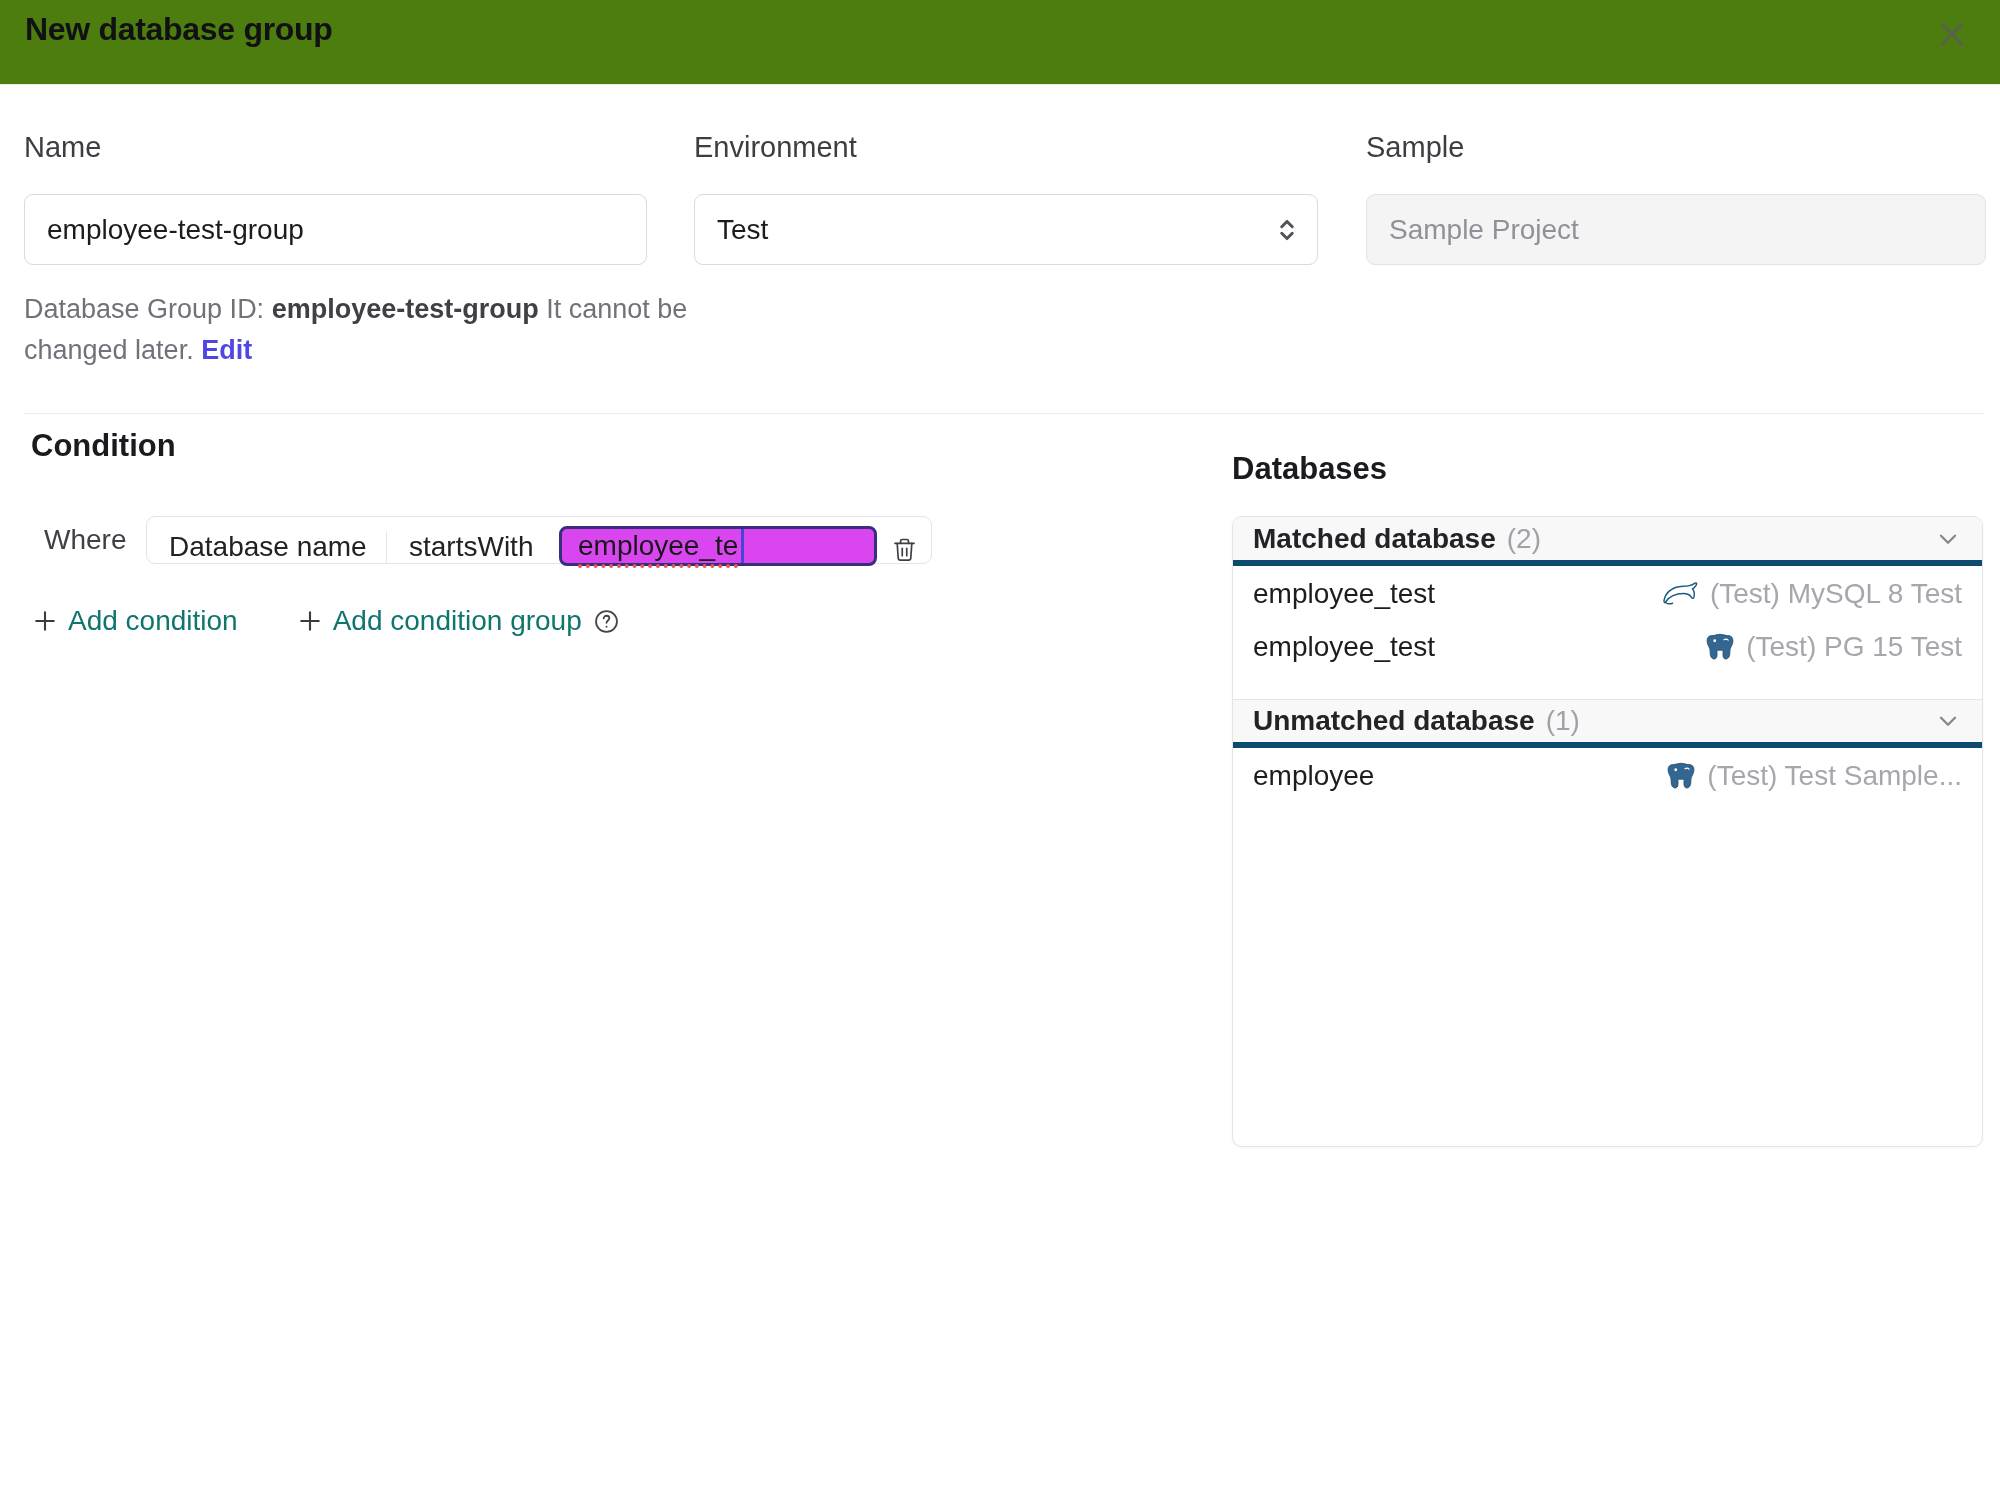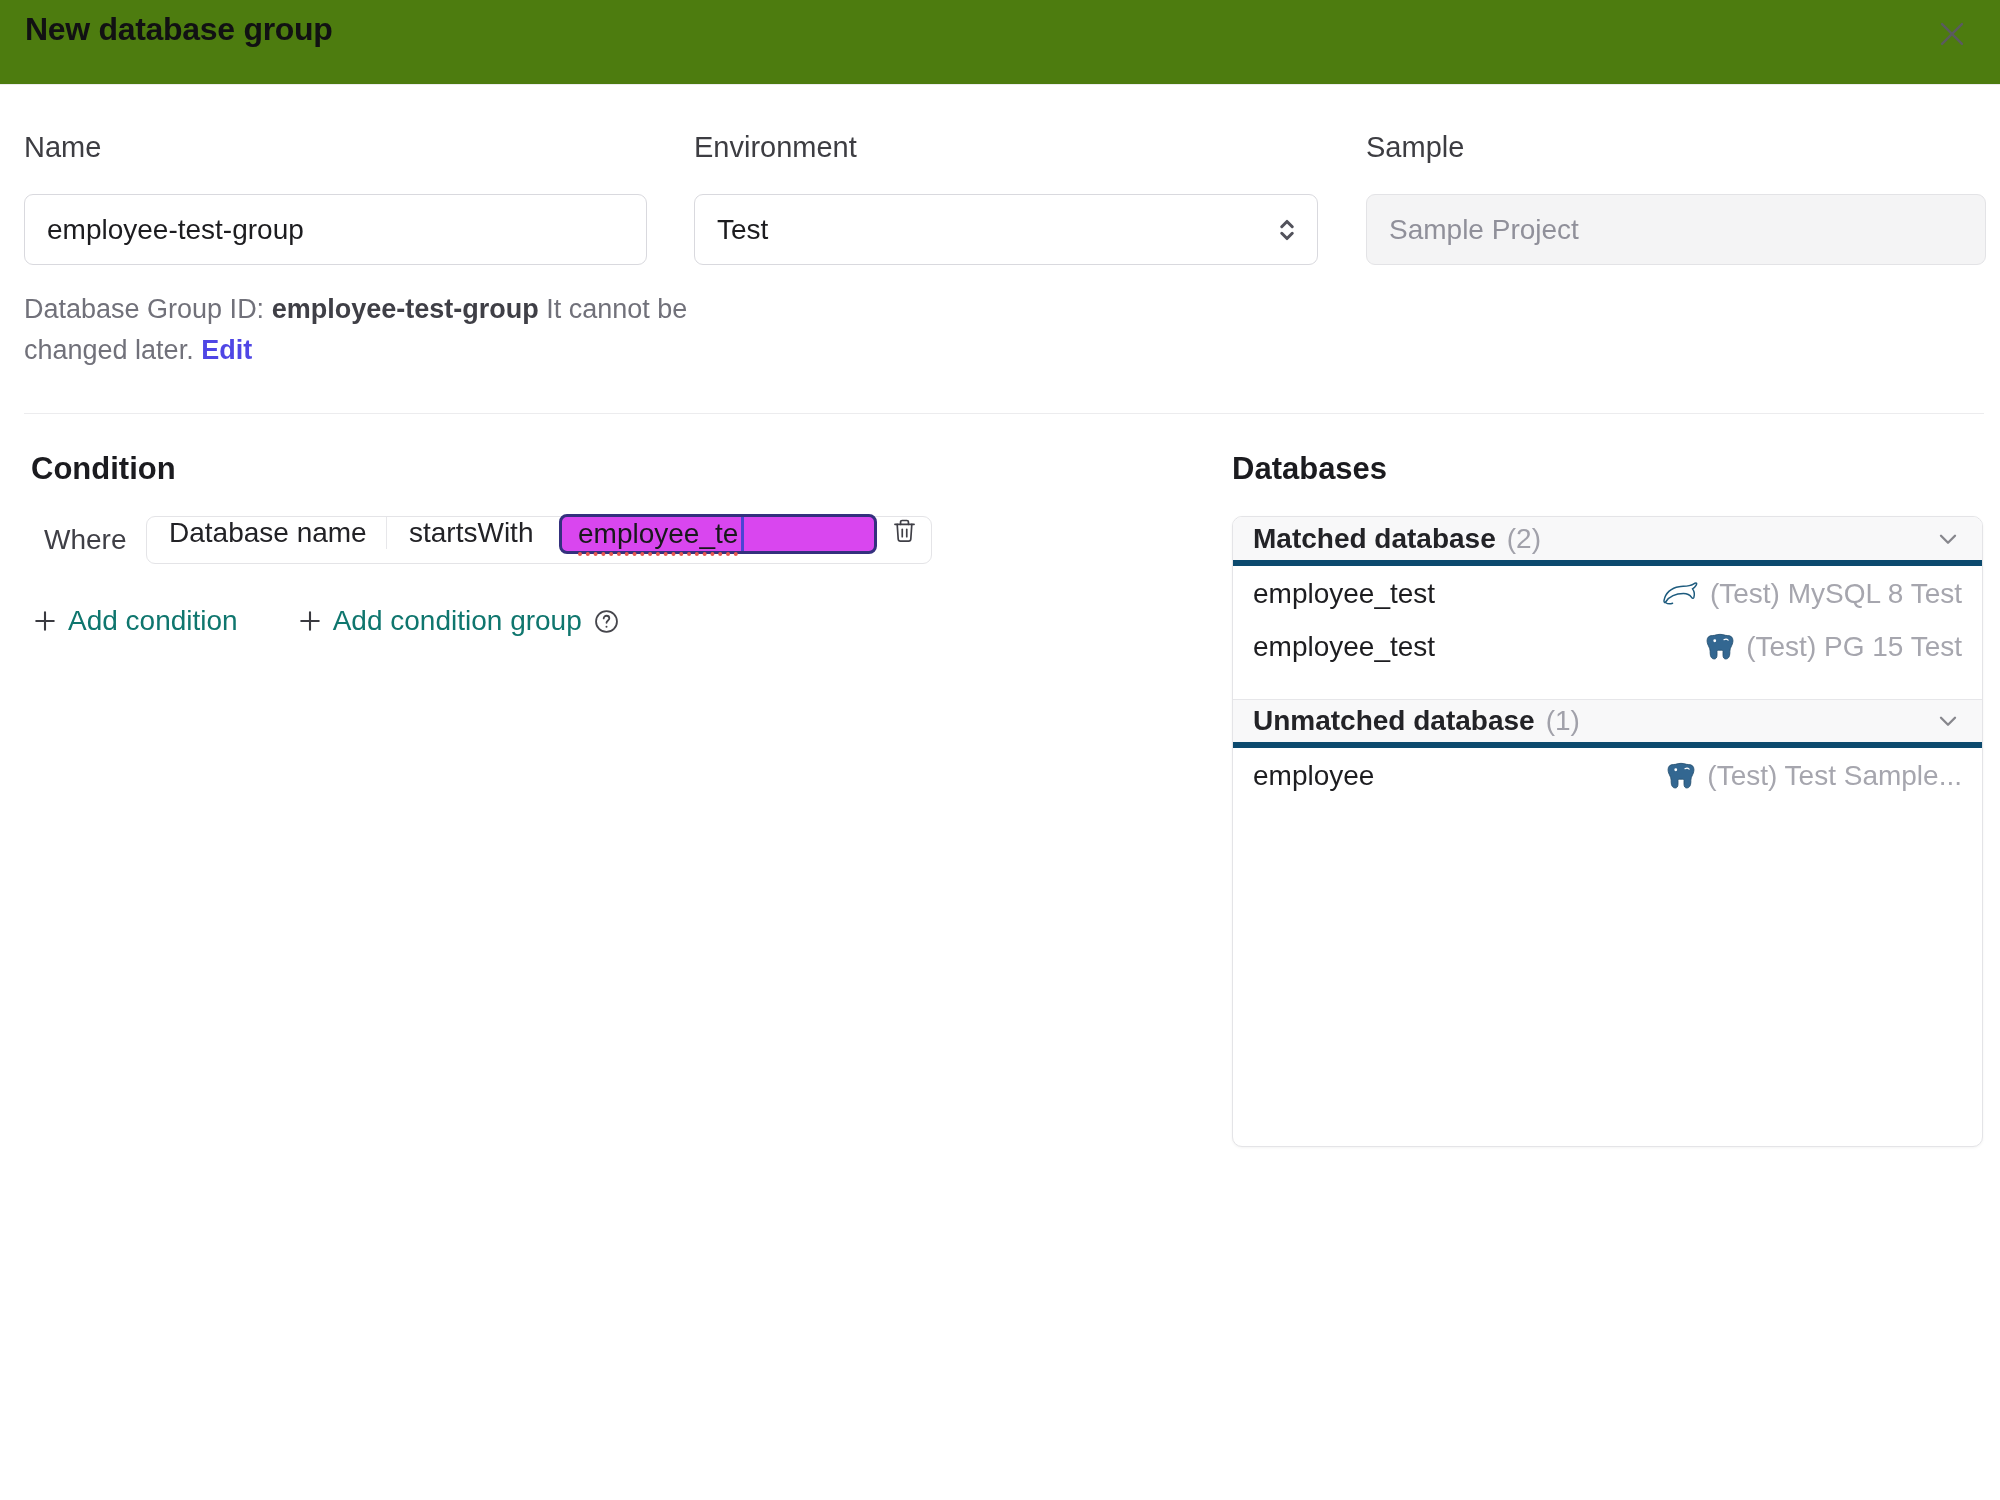--- a/index.html
+++ b/index.html
@@ -34,25 +34,25 @@
   .disabled-box { background: #f4f4f5; border-color: #e3e3e6; color: #90909a; }
 
   .id-hint { position: absolute; left: 24px; top: 289px; width: 665px; font-size: 27px; line-height: 41px; color: #71717a; }
   .id-hint .hint-id { font-weight: 700; color: #3f3f46; }
   .id-hint .edit-link { color: #4f46e5; font-weight: 700; cursor: pointer; text-decoration: none; }
 
   .section-divider { position: absolute; left: 24px; top: 413px; width: 1960px; height: 1px; background: #ececee; }
 
   
   .section-heading { position: absolute; font-size: 31px; font-weight: 600; color: #1b1b1f; }
-  .condition-heading { left: 31px; top: 451px; }
+  .condition-heading { left: 31px; top: 428px; }
   .databases-heading { left: 1232px; top: 451px; }
 
   .where-label { position: absolute; left: 44px; top: 516px; height: 48px; line-height: 48px; font-size: 28px; color: #3f3f46; }
-  .condition-control { position: absolute; left: 146px; top: 516px; width: 786px; height: 48px; border: 1.5px solid #e4e4e7; border-radius: 9px; background: #fff; display: flex; align-items: flex-start; }
+  .condition-control { position: absolute; left: 146px; top: 516px; width: 786px; height: 48px; border: 1.5px solid #e4e4e7; border-radius: 9px; background: #fff; display: flex; align-items: flex-end; }
   .cond-segment { display: flex; align-items: center; padding: 0 20px 0 22px; font-size: 28px; color: #222226; cursor: pointer; white-space: nowrap; }
   .cond-segment .seg-chevron { width: 24px; height: 24px; margin-left: 9px; }
   .seg-field { width: 240px; border-right: 1px solid #e7e7ea; }
   .seg-operator { width: 172px; }
   .value-box { width: 318px; margin: -3px 0; border: 3px solid #34307e; border-radius: 8px; background: #d946ef; display: flex; align-items: center; padding: 0 16px; cursor: text; }
   .value-text { font-size: 28px; color: #18181b; text-decoration: underline dotted #e8574f; text-decoration-thickness: 4px; text-underline-offset: 9px; white-space: nowrap; }
   .caret { display: inline-block; width: 3px; height: 34px; background: #4a44d4; margin-left: 3px; }
   .trash-btn { flex: 1; border: none; background: none; display: flex; align-items: center; justify-content: center; cursor: pointer; }
 
   .add-links { position: absolute; left: 31px; top: 605px; display: flex; align-items: center; gap: 58px; }

